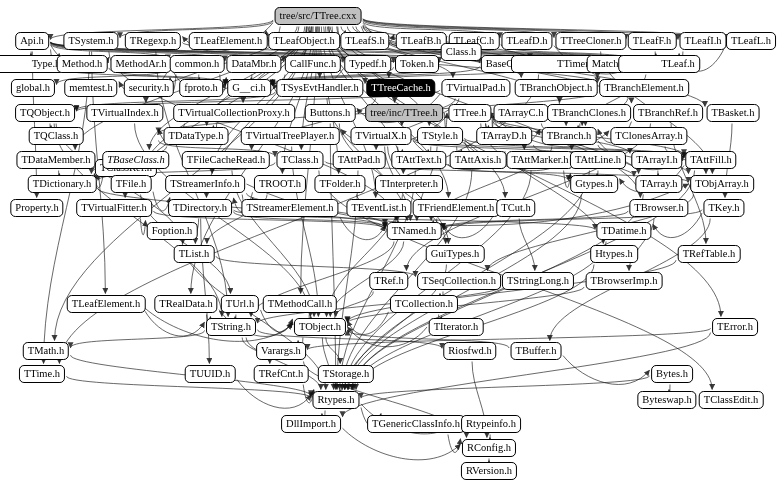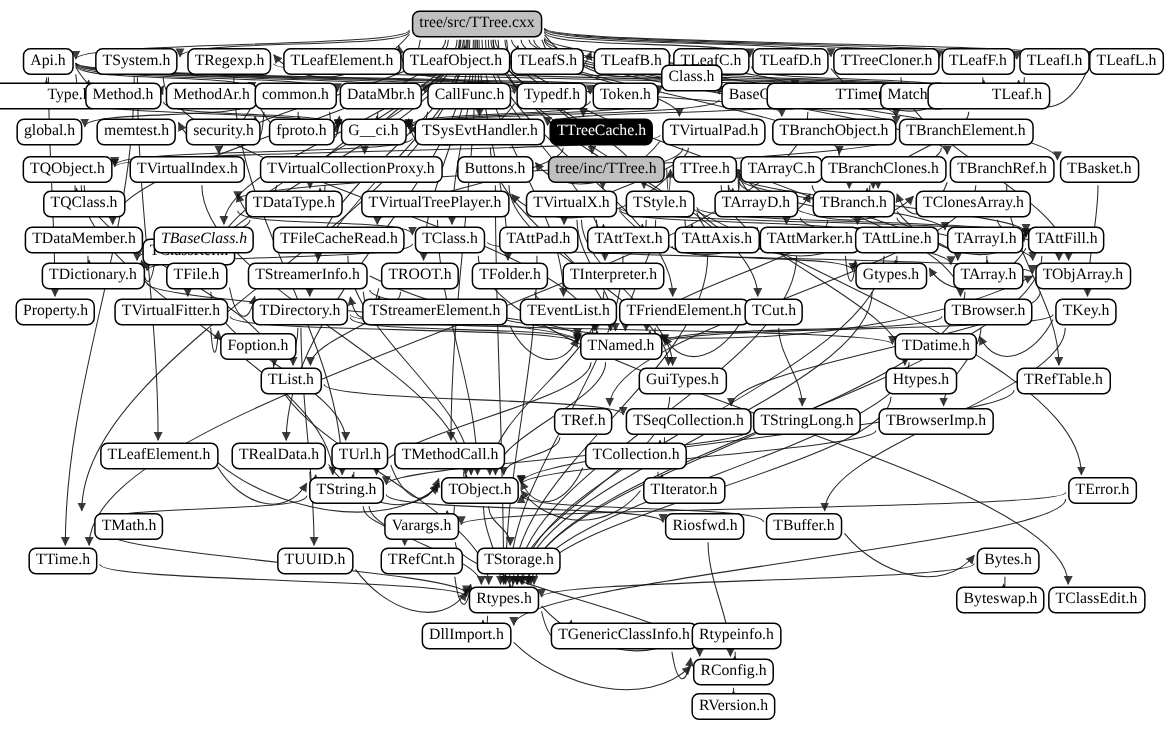--- a/index.html
+++ b/index.html
@@ -371,21 +371,21 @@
       <div class="node" style="left: 624px; top: 281px;">TBrowserImp.h</div>
       <div class="node" style="left: 106px; top: 304px;">TLeafElement.h</div>
       <div class="node" style="left: 186px; top: 304px;">TRealData.h</div>
       <div class="node" style="left: 240px; top: 304px;">TUrl.h</div>
       <div class="node" style="left: 300px; top: 304px;">TMethodCall.h</div>
       <div class="node" style="left: 424px; top: 304px;">TCollection.h</div>
       <div class="node" style="left: 231px; top: 327px;">TString.h</div>
       <div class="node" style="left: 320px; top: 327px;">TObject.h</div>
       <div class="node" style="left: 456px; top: 327px;">TIterator.h</div>
       <div class="node" style="left: 735px; top: 327px;">TError.h</div>
-      <div class="node" style="left: 46px; top: 351px; margin-left: 40px;">TMath.h</div>
+      <div class="node" style="left: 46px; top: 351px;">TMath.h</div>
       <div class="node" style="left: 281px; top: 351px;">Varargs.h</div>
       <div class="node" style="left: 470px; top: 351px;">Riosfwd.h</div>
       <div class="node" style="left: 536px; top: 351px;">TBuffer.h</div>
       <div class="node" style="left: 42px; top: 374px;">TTime.h</div>
       <div class="node" style="left: 210px; top: 374px;">TUUID.h</div>
       <div class="node" style="left: 281px; top: 374px;">TRefCnt.h</div>
       <div class="node" style="left: 346px; top: 374px;">TStorage.h</div>
       <div class="node" style="left: 672px; top: 374px;">Bytes.h</div>
       <div class="node" style="left: 336px; top: 400px;">Rtypes.h</div>
       <div class="node" style="left: 667px; top: 400px;">Byteswap.h</div>

